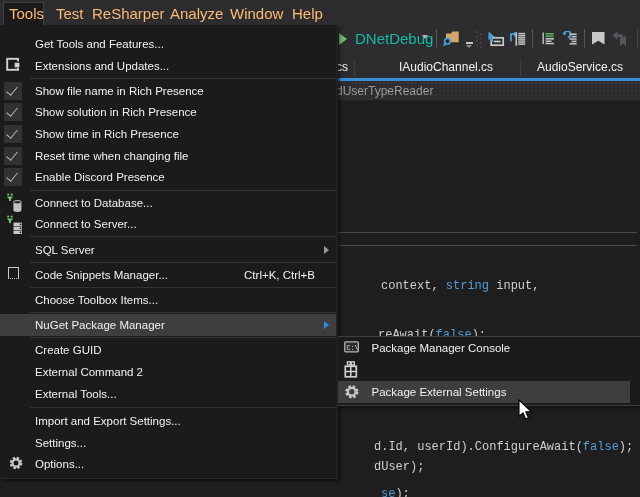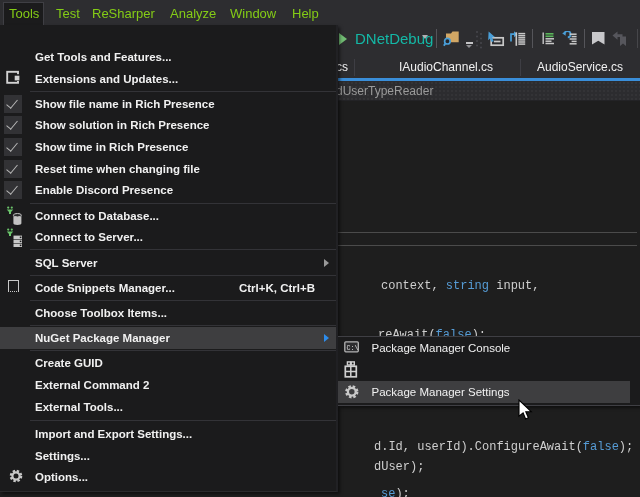--- a/index.html
+++ b/index.html
@@ -1,21 +1,21 @@
 <!DOCTYPE html>
 <html><head>
 <meta charset="utf-8">
 <style>
   html,body{margin:0;padding:0;}
   body{width:640px;height:497px;overflow:hidden;position:relative;
        background:#1e1e1e;font-family:"Liberation Sans",sans-serif;}
   .abs{position:absolute;}
   
   #menubar{left:0;top:0;width:640px;height:25px;background:#2d2d30;}
-  .mbi{position:absolute;top:1px;height:25px;line-height:25px;color:#84cc16;font-size:13px;}
+  .mbi{position:absolute;top:1px;height:25px;line-height:25px;color:#fdba74;font-size:15px;}
   #toolsHL{position:absolute;left:3px;top:2px;width:41px;height:23px;
            background:#1b1b1c;border:1px solid #3f3f44;border-bottom:none;box-sizing:border-box;}
   
   #topstrip{left:330px;top:25px;width:310px;height:53px;background:#2d2d30;}
   #blueline{left:330px;top:78px;width:310px;height:3px;background:#3a8ed9;}
   #crumb{left:330px;top:81px;width:310px;height:19px;background:#2c2c2f;border-bottom:1px solid #232326;
           background-image:radial-gradient(rgba(255,255,255,0.03) 0.8px,transparent 0.9px);background-size:4px 4px;}
   #crumbtext{left:336px;top:84px;color:#9a9a9a;font-size:12px;}
   .tab{position:absolute;top:60px;color:#f1f1f1;font-size:12px;}
   .tabsep{position:absolute;top:59px;width:1px;height:17px;background:#3e3e44;}
@@ -23,21 +23,21 @@
   .tbtext{position:absolute;color:#14b8a6;font-size:15px;}
   .vsep{position:absolute;width:1px;background:#55555a;}
   
   .code{position:absolute;font-family:"Liberation Mono",monospace;font-size:12px;
         color:#cfcfcf;white-space:pre;margin-left:40px;}
   .kw{color:#569cd6;}
   .hline{position:absolute;left:338px;width:299px;height:1px;background:#4b4b4b;}
   
   #menu{left:0;top:25px;width:336px;background:#1b1b1c;
         border-right:2px solid #212124;border-bottom:1px solid #2a2a2c;
-        box-shadow:2px 2px 3px rgba(0,0,0,.5);padding-top:21px;padding-bottom:3px;box-sizing:content-box;font-weight:bold;}
+        box-shadow:2px 2px 3px rgba(0,0,0,.5);padding-top:8px;padding-bottom:3px;box-sizing:content-box;}
   .mi{position:relative;height:21.7px;color:#f1f1f1;font-size:11.5px;}
   .mi .txt{position:absolute;left:35px;top:50%;transform:translateY(-50%);white-space:nowrap;}
   .mi .sc{position:absolute;right:21px;top:50%;transform:translateY(-50%);}
   .mi.hl{background:#3e3e40;}
   .msep{height:1px;background:#333337;margin:1.25px 0 1.25px 30px;}
   .msep2{height:1px;background:#333337;margin:2.25px 0 2.25px 30px;}
   .chk::before{content:"";position:absolute;left:4px;top:1.8px;width:18px;height:18px;background:#323235;}
   .chk::after{content:"";position:absolute;left:9.2px;top:3.8px;width:4.6px;height:10.2px;
       border-right:1.7px solid #b9b9b9;border-bottom:1.7px solid #b9b9b9;transform:rotate(40deg);}
   .micon{position:absolute;left:4px;top:1px;width:20px;height:20px;}
@@ -276,19 +276,19 @@
       <line x1="1.5" y1="10.5" x2="12" y2="10.5" stroke="#d0d0d0" stroke-width="1.5"></line>
       <rect x="3.4" y="0.9" width="3.1" height="3.1" fill="none" stroke="#d0d0d0" stroke-width="1.4"></rect>
       <rect x="7.2" y="0.9" width="3.1" height="3.1" fill="none" stroke="#d0d0d0" stroke-width="1.4"></rect>
     </svg>
     </div>
   <div class="smi hl" id="smi-set">
       <svg class="micon" style="left:6px;top:3px;" width="17" height="17">
       <circle cx="7.8" cy="7.8" r="5.3" fill="none" stroke="#c8c8c8" stroke-width="2.7" stroke-dasharray="2.45 1.75"></circle>
       <circle cx="7.8" cy="7.8" r="3.9" fill="none" stroke="#c8c8c8" stroke-width="2.3"></circle>
     </svg>
-      <span class="txt">Package Manager Settings</span>
+      <span class="txt">Package External Settings</span>
     </div>
 </div>
 
 <svg class="abs" style="left:518px;top:399px;z-index:50;" width="15" height="22" viewBox="0 0 15 22">
   <polygon points="1,1 1,17.2 5.1,13.8 7.6,19.9 10.4,18.7 7.8,12.7 13.2,12.7" fill="#ffffff" stroke="#000000" stroke-width="1.1"></polygon>
 </svg>
 
 </body></html>

